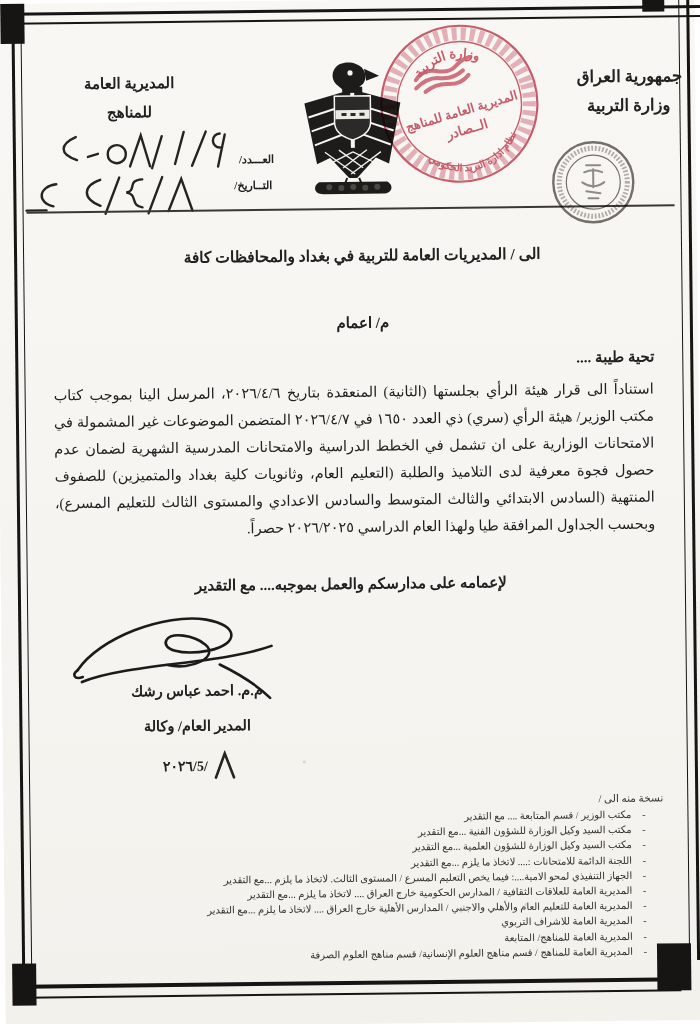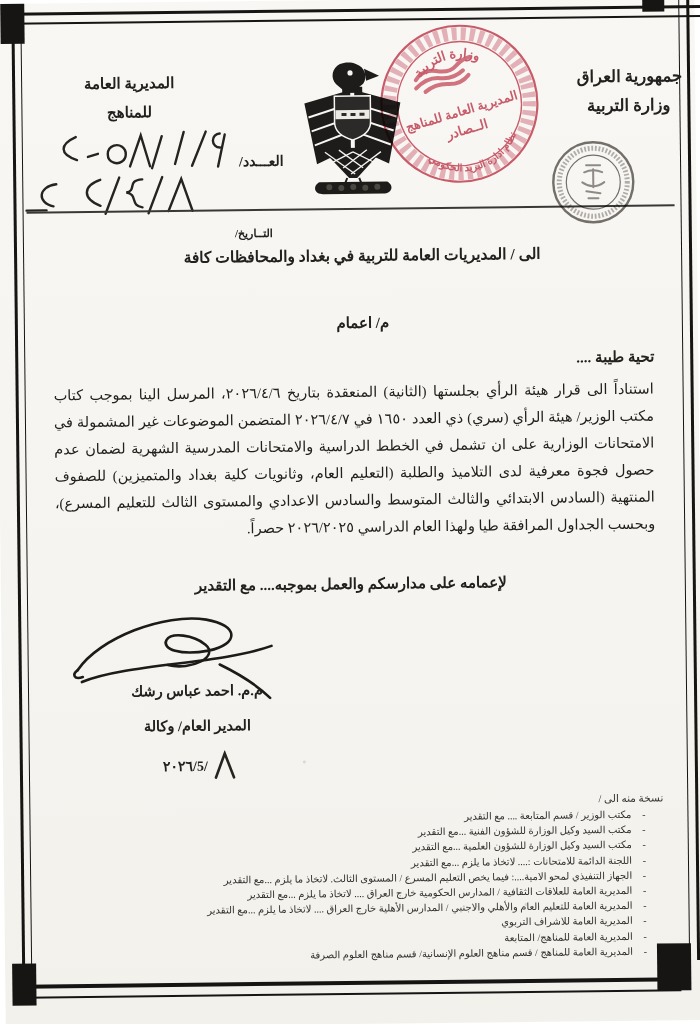--- a/index.html
+++ b/index.html
@@ -24,22 +24,22 @@
   .frame-bottom{left:20px;top:981px;width:656px;height:8px;background:transparent;border-top:4px solid #171513;border-bottom:2px solid #171513;}
   .corner-tl{left:6px;top:0px;width:24px;height:40px;}
   .corner-tr{left:648px;top:0px;width:22px;height:15px;}
   .corner-bl{left:7px;top:960px;width:24px;height:42px;}
   .corner-br{left:652px;top:947px;width:34px;height:47px;}
   
   .dir1{left:58px;top:72px;width:152px;text-align:center;font-weight:bold;font-size:15px;direction:rtl;}
   .dir2{left:58px;top:101px;width:152px;text-align:center;font-weight:bold;font-size:15px;direction:rtl;}
   .country{left:505px;top:70px;width:182px;text-align:right;font-weight:bold;font-size:16.5px;direction:rtl;padding-right:2px;}
   .ministry{left:505px;top:99px;width:170px;text-align:right;font-weight:bold;font-size:16.5px;direction:rtl;padding-right:14px;}
-  .numlabel{left:243px;top:152px;font-size:14px;font-weight:bold;direction:rtl;}
-  .datelabel{left:238px;top:178px;font-size:11px;font-weight:bold;direction:rtl;margin-top:48px;}
+  .numlabel{left:243px;top:152px;font-size:11px;font-weight:bold;direction:rtl;}
+  .datelabel{left:238px;top:178px;font-size:11px;font-weight:bold;direction:rtl;}
   .hw-num{left:28px;top:118px;width:212px;height:60px;}
   .hw-date{left:24px;top:163px;width:212px;height:56px;}
   .divider{left:30px;top:208px;width:648px;height:0;border-top:2px solid #3a3836;}
   .emblem{left:299px;top:60px;width:116px;height:142px;}
   .redstamp{left:383px;top:24px;width:162px;height:162px;opacity:.88;mix-blend-mode:multiply;}
   .graysea{left:554px;top:142px;width:86px;height:86px;opacity:.8;mix-blend-mode:multiply;}
   
   .toline{left:85px;top:247px;width:560px;text-align:center;font-weight:bold;font-size:15.5px;direction:rtl;}
   .subject{left:85px;top:314px;width:560px;text-align:center;font-weight:bold;font-size:15px;direction:rtl;}
   .greeting{left:400px;top:351px;width:256px;text-align:right;font-weight:bold;font-size:15px;direction:rtl;padding-right:4px;}

